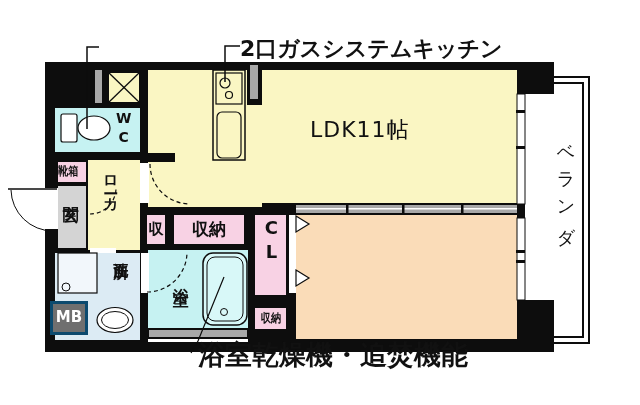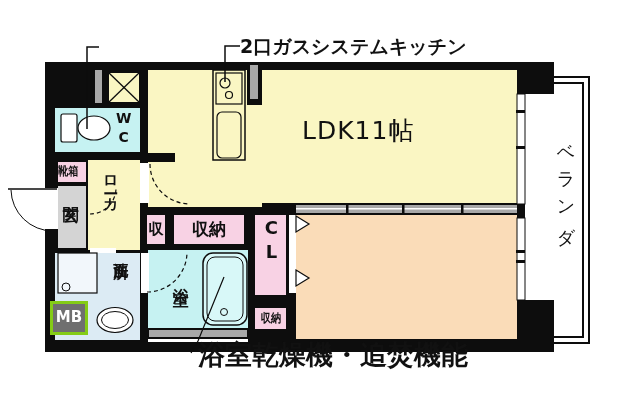--- a/index.html
+++ b/index.html
@@ -7,21 +7,21 @@
           font-family:"DejaVu Sans","Liberation Sans",sans-serif;color:#111;}
   .abs{position:absolute;box-sizing:border-box;}
   .wall{background:#0d0d0d;}
   .room{position:absolute;box-sizing:border-box;}
   .ldk{background:#FAF6C3;}
   .peach{background:#FADCB8;}
   .pink{background:#F8D2E4;border:2px solid #0d0d0d;}
   .cyan{background:#C6F2F2;}
   .gray{background:#D4D4D4;border:2px solid #0d0d0d;}
   .wash{background:#DCEBF4;border-top:3px solid #0d0d0d;}
-  .mb{background:#6F6F6F;border:3px solid #84cc16;color:#fff;display:flex;align-items:center;justify-content:center;font-weight:bold;font-size:15px;}
+  .mb{background:#6F6F6F;border:3px solid #0c4a6e;color:#fff;display:flex;align-items:center;justify-content:center;font-weight:bold;font-size:15px;}
   .white{background:#fff;}
   .grayband{background:#A8A8A8;}
   .lbl{position:absolute;white-space:nowrap;line-height:1.05;}
   .b{font-weight:bold;}
   .vtext{writing-mode:vertical-rl;}
   .upright{text-orientation:upright;}
   .center{display:flex;align-items:center;justify-content:center;}
   svg{position:absolute;left:0;top:0;pointer-events:none;}
   .z1{z-index:1}.z2{z-index:2}.z3{z-index:3}.z4{z-index:4}
 </style>
@@ -122,22 +122,22 @@
     <polyline points="191,353 198,341 224,277" fill="none" stroke="#0d0d0d" stroke-width="1.2"></polyline>
 
     <line x1="8" y1="189" x2="57" y2="189" stroke="#0d0d0d" stroke-width="1.5"></line>
     <path d="M11,190 A42,42 0 0 0 53,231" fill="none" stroke="#0d0d0d" stroke-width="1"></path>
 
     <path d="M150,164 A40,40 0 0 0 190,204" fill="none" stroke="#0d0d0d" stroke-width="1.2" stroke-dasharray="4,3"></path>
     <path d="M147,292 A40,40 0 0 0 187,252" fill="none" stroke="#0d0d0d" stroke-width="1.2" stroke-dasharray="4,3"></path>
     <path d="M90,214 A26,26 0 0 0 116,188" fill="none" stroke="#0d0d0d" stroke-width="1.2" stroke-dasharray="4,3"></path>
   </svg>
 
-  <div class="lbl b z4" style="left:240px;top:37px;font-size:19px;">2口ガスシステムキッチン</div>
-  <div class="lbl z4" style="left:302px;top:118px;font-size:25px;letter-spacing:1px;">LDK11帖</div>
+  <div class="lbl b z4" style="left:240px;top:37px;font-size:22px;">2口ガスシステムキッチン</div>
+  <div class="lbl z4" style="left:310px;top:118px;font-size:22px;letter-spacing:1px;">LDK11帖</div>
   <div class="lbl vtext z4" style="left:556px;top:132px;font-size:18px;letter-spacing:7px;">ベランダ</div>
   <div class="lbl b vtext upright z4" style="left:116px;top:110px;font-size:14px;letter-spacing:3px;">WC</div>
   <div class="lbl b vtext z4" style="left:62px;top:192px;font-size:16px;letter-spacing:2px;">玄関</div>
   <div class="lbl b z4" style="left:58px;top:165px;font-size:12px;transform:scaleX(0.85);transform-origin:left;">靴箱</div>
   <div class="lbl b vtext z4" style="left:102px;top:166px;font-size:15px;letter-spacing:2px;">ローカ</div>
   <div class="lbl b vtext z4" style="left:112px;top:251px;font-size:15px;letter-spacing:1px;">洗面所</div>
   <div class="lbl b vtext z4" style="left:172px;top:275px;font-size:16px;letter-spacing:2px;">浴室</div>
   <div class="lbl b vtext upright z4" style="left:261px;top:217px;font-size:18px;letter-spacing:3px;">CL</div>
   <div class="lbl b z4" style="left:198px;top:341px;font-size:27px;">浴室乾燥機・追焚機能</div>
 

